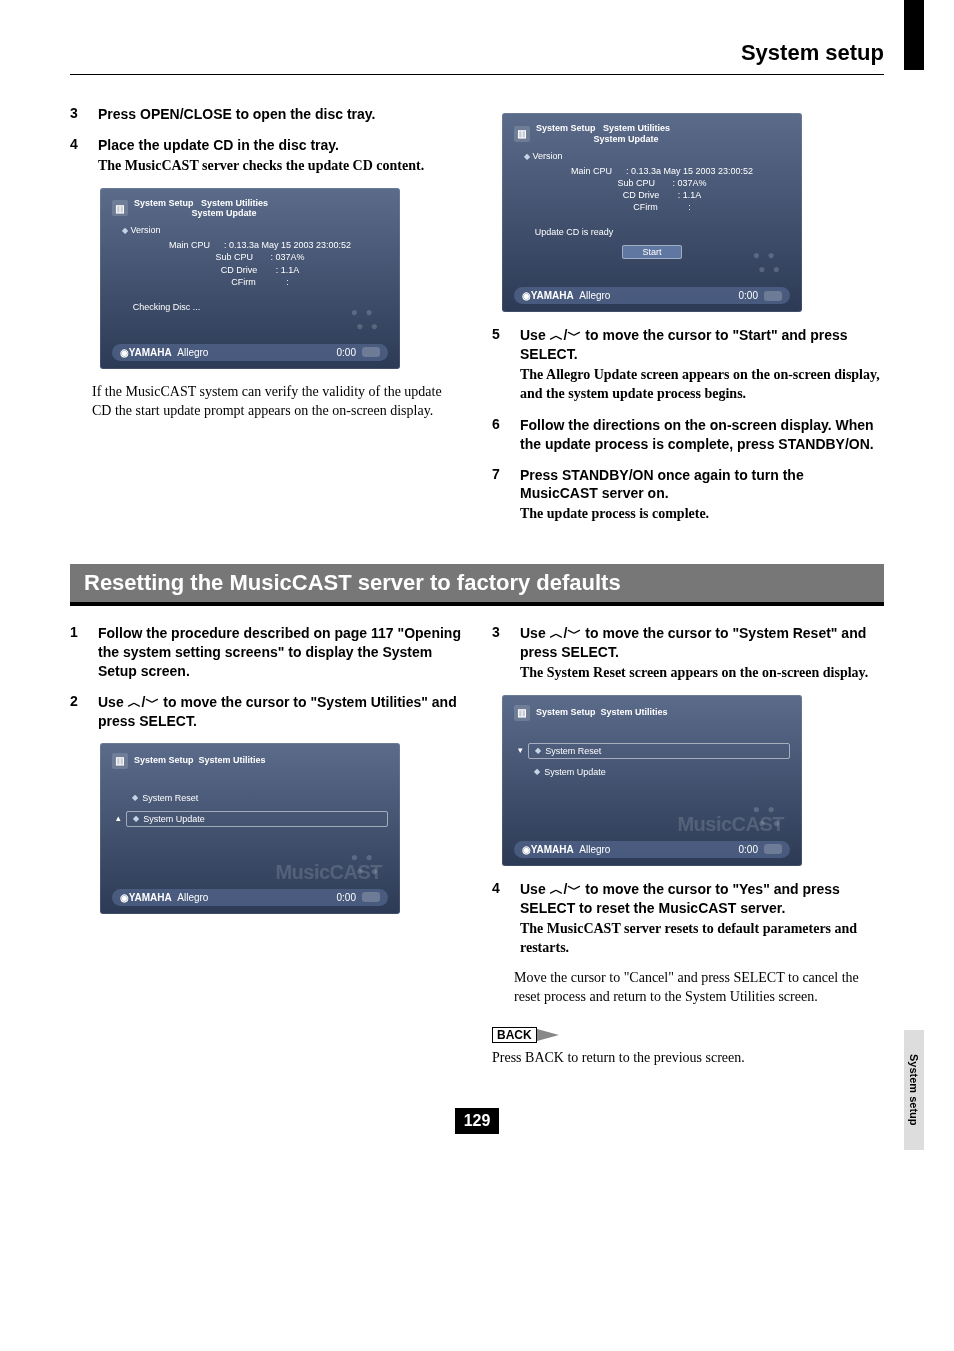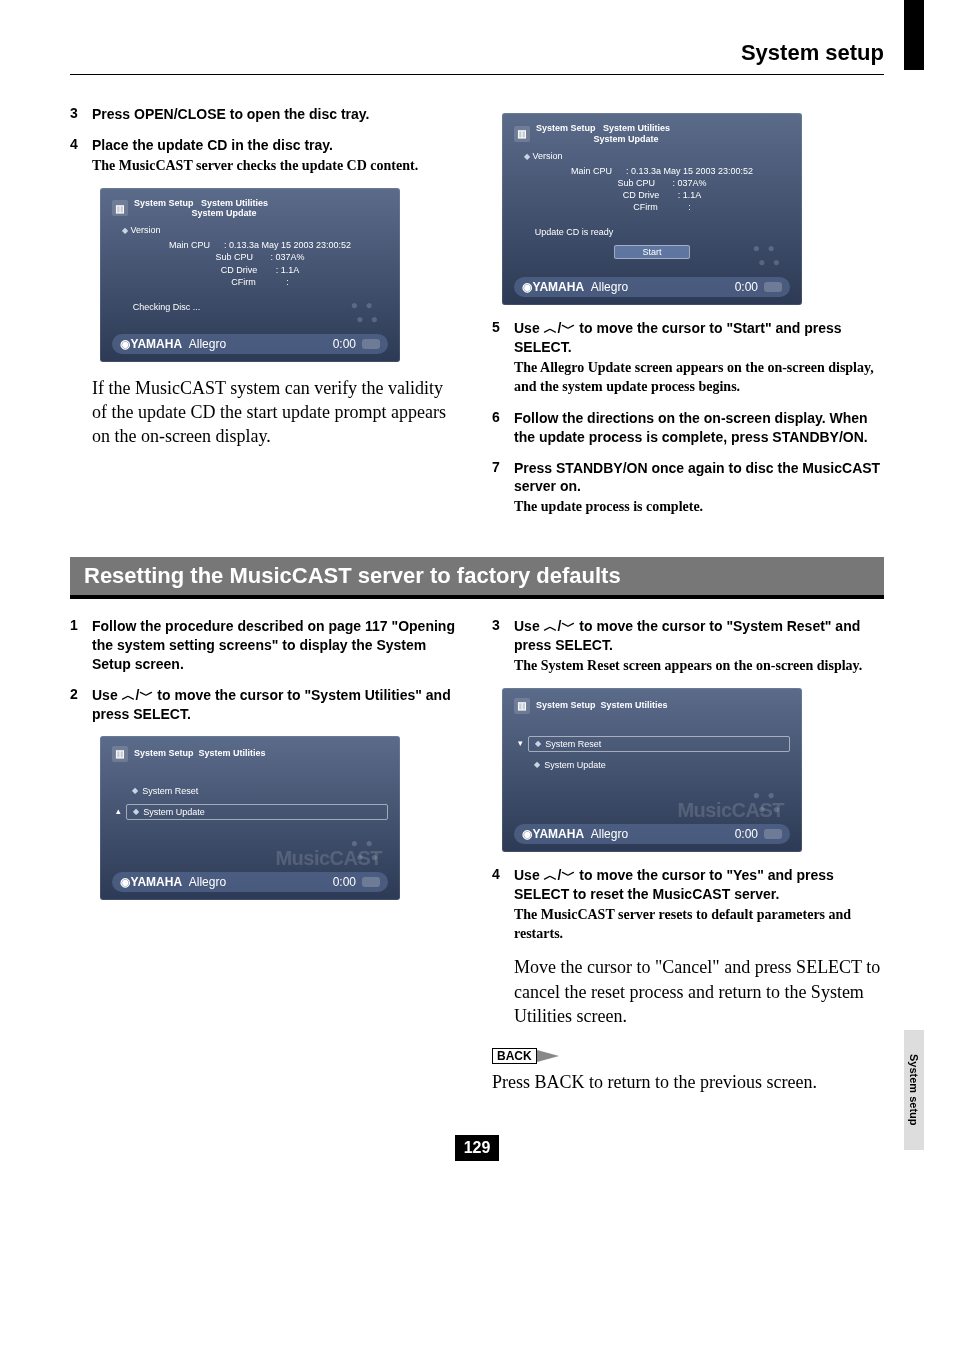--- a/index.html
+++ b/index.html
@@ -7,39 +7,39 @@
   .page { padding: 40px 70px 40px 70px; position: relative; }
   .black-tab { position: absolute; top: 0; right: 30px; width: 20px; height: 70px; background: #000; }
   .side-tab { position: absolute; right: 30px; top: 1030px; width: 20px; height: 120px; background: #ddd; display:flex; align-items:center; justify-content:center;}
   .side-tab span { font-family: Arial, sans-serif; font-size: 11px; font-weight: bold; writing-mode: vertical-rl; }
   .header-title { font-family: Arial, sans-serif; font-size: 22px; font-weight: bold; text-align: right; margin-bottom: 8px; }
   .header-rule { border: none; border-top: 1px solid #000; margin-bottom: 30px; }
   .two-col { display: flex; gap: 30px; }
   .col { flex: 1; min-width: 0; }
   .step { display: flex; margin-bottom: 12px; font-size: 14px; }
   .step-num { font-family: Arial, sans-serif; font-weight: bold; width: 22px; flex-shrink: 0; }
-  .step-body { flex: 1; }
+  .step-body { flex: 1; margin-left: 6px; }
   .step-bold { font-family: Arial, sans-serif; font-weight: bold; line-height: 1.35; }
   .step-sub { font-family: "Times New Roman", serif; font-weight: bold; line-height: 1.35; margin-top: 2px; }
   .nav-arrows { font-family: Arial, sans-serif; font-weight:bold; }
-  .body-text { font-size: 18px; line-height: 1.35; margin-bottom: 10px; }
+  .body-text { font-size: 14px; line-height: 1.35; margin-bottom: 10px; }
   .screenshot { margin: 8px 0 14px 30px; width: 300px; background: linear-gradient(#5b6b8a,#2c3a55); border-radius: 3px; padding: 10px 12px 8px 12px; color: #fff; font-family: Arial, sans-serif; font-size: 9px; position: relative; box-shadow: inset 0 0 0 1px rgba(255,255,255,0.1); }
   .screenshot .crumb { display:flex; align-items:center; gap:6px; margin-bottom:6px; font-weight:bold; font-size:9px;}
   .screenshot .crumb .icon { width:16px; height:16px; background: rgba(255,255,255,0.15); border-radius:2px; display:flex; align-items:center; justify-content:center; font-size:10px;}
   .screenshot .crumb .crumb-text { line-height:1.2; }
   .screenshot .section-label { font-size:9px; margin: 6px 0 4px 10px; }
   .screenshot .bullet::before { content: "◆ "; color:#c9d3e6; font-size:8px; }
   .screenshot .rows { margin-left: 20px; font-size:9px; line-height:1.35; }
   .screenshot .row { display:flex;justify-content:center; }
   .screenshot .row .k { width:55px; }
   .screenshot .status-box { margin: 10px auto 4px auto; width: 85%; text-align:left; font-size:9px; padding:4px 0;}
-  .screenshot .btn { display:block; margin: 4px auto 6px auto; width:76px; text-align:center; background: rgba(120,150,200,0.6); border:1px solid rgba(255,255,255,0.4); border-radius:2px; font-size:9px; padding:1px 0;}
+  .screenshot .btn { display:block; margin: 4px auto 6px auto; width:60px; text-align:center; background: rgba(120,150,200,0.6); border:1px solid rgba(255,255,255,0.4); border-radius:2px; font-size:9px; padding:1px 0;}
   .screenshot .watermark { position:absolute; right:18px; bottom:30px; font-size:20px; color: rgba(255,255,255,0.15); font-weight:bold; letter-spacing:-0.5px;}
   .screenshot .wm-dots { position:absolute; right:20px; bottom:36px; color: rgba(255,255,255,0.18); font-size:12px; letter-spacing:2px;}
-  .screenshot .footer { margin-top:18px; background: rgba(90,110,150,0.6); border-radius:10px; padding:3px 8px; display:flex; align-items:center; justify-content:space-between; font-size:12px;}
+  .screenshot .footer { margin-top:28px; background: rgba(90,110,150,0.6); border-radius:10px; padding:3px 8px; display:flex; align-items:center; justify-content:space-between; font-size:10px;}
   .screenshot .footer .brand { font-weight:bold; }
   .screenshot .footer .time { display:flex; align-items:center; gap:6px;}
   .screenshot .footer .handle { width:18px; height:10px; background: rgba(255,255,255,0.2); border-radius:3px;}
   .screenshot .menu-item { margin-left:14px; font-size:9px; padding:2px 6px; display:flex; align-items:center; gap:4px;}
   .screenshot .menu-item.boxed { border:1px solid rgba(255,255,255,0.5); border-radius:2px;}
   .screenshot .menu-item .diamond { font-size:8px; color:#c9d3e6;}
   .screenshot .arrow-ind { position:absolute; left:4px; font-size:9px; color:#fff;}
   .osd-block { position: relative; }
   .band { margin: 28px 0 18px 0; }
   .band .bar { background: #777; color: #fff; font-family: Arial, sans-serif; font-size: 22px; font-weight: bold; padding: 6px 14px; }
@@ -177,21 +177,21 @@
       </div>
       <div class="step">
         <div class="step-num">6</div>
         <div class="step-body">
             <div class="step-bold">Follow the directions on the on-screen display. When the update process is complete, press STANDBY/ON.</div>
           </div>
       </div>
       <div class="step">
         <div class="step-num">7</div>
         <div class="step-body">
-          <div class="step-bold">Press STANDBY/ON once again to disc the MusicCAST server on.</div>
+          <div class="step-bold">Press STANDBY/ON once again to turn the MusicCAST server on.</div>
           <div class="step-sub">The update process is complete.</div>
         </div>
       </div>
     </div>
   </div>
 
   <div class="band">
     <div class="bar">Resetting the MusicCAST server to factory defaults</div>
     <div class="under"></div>
   </div>

